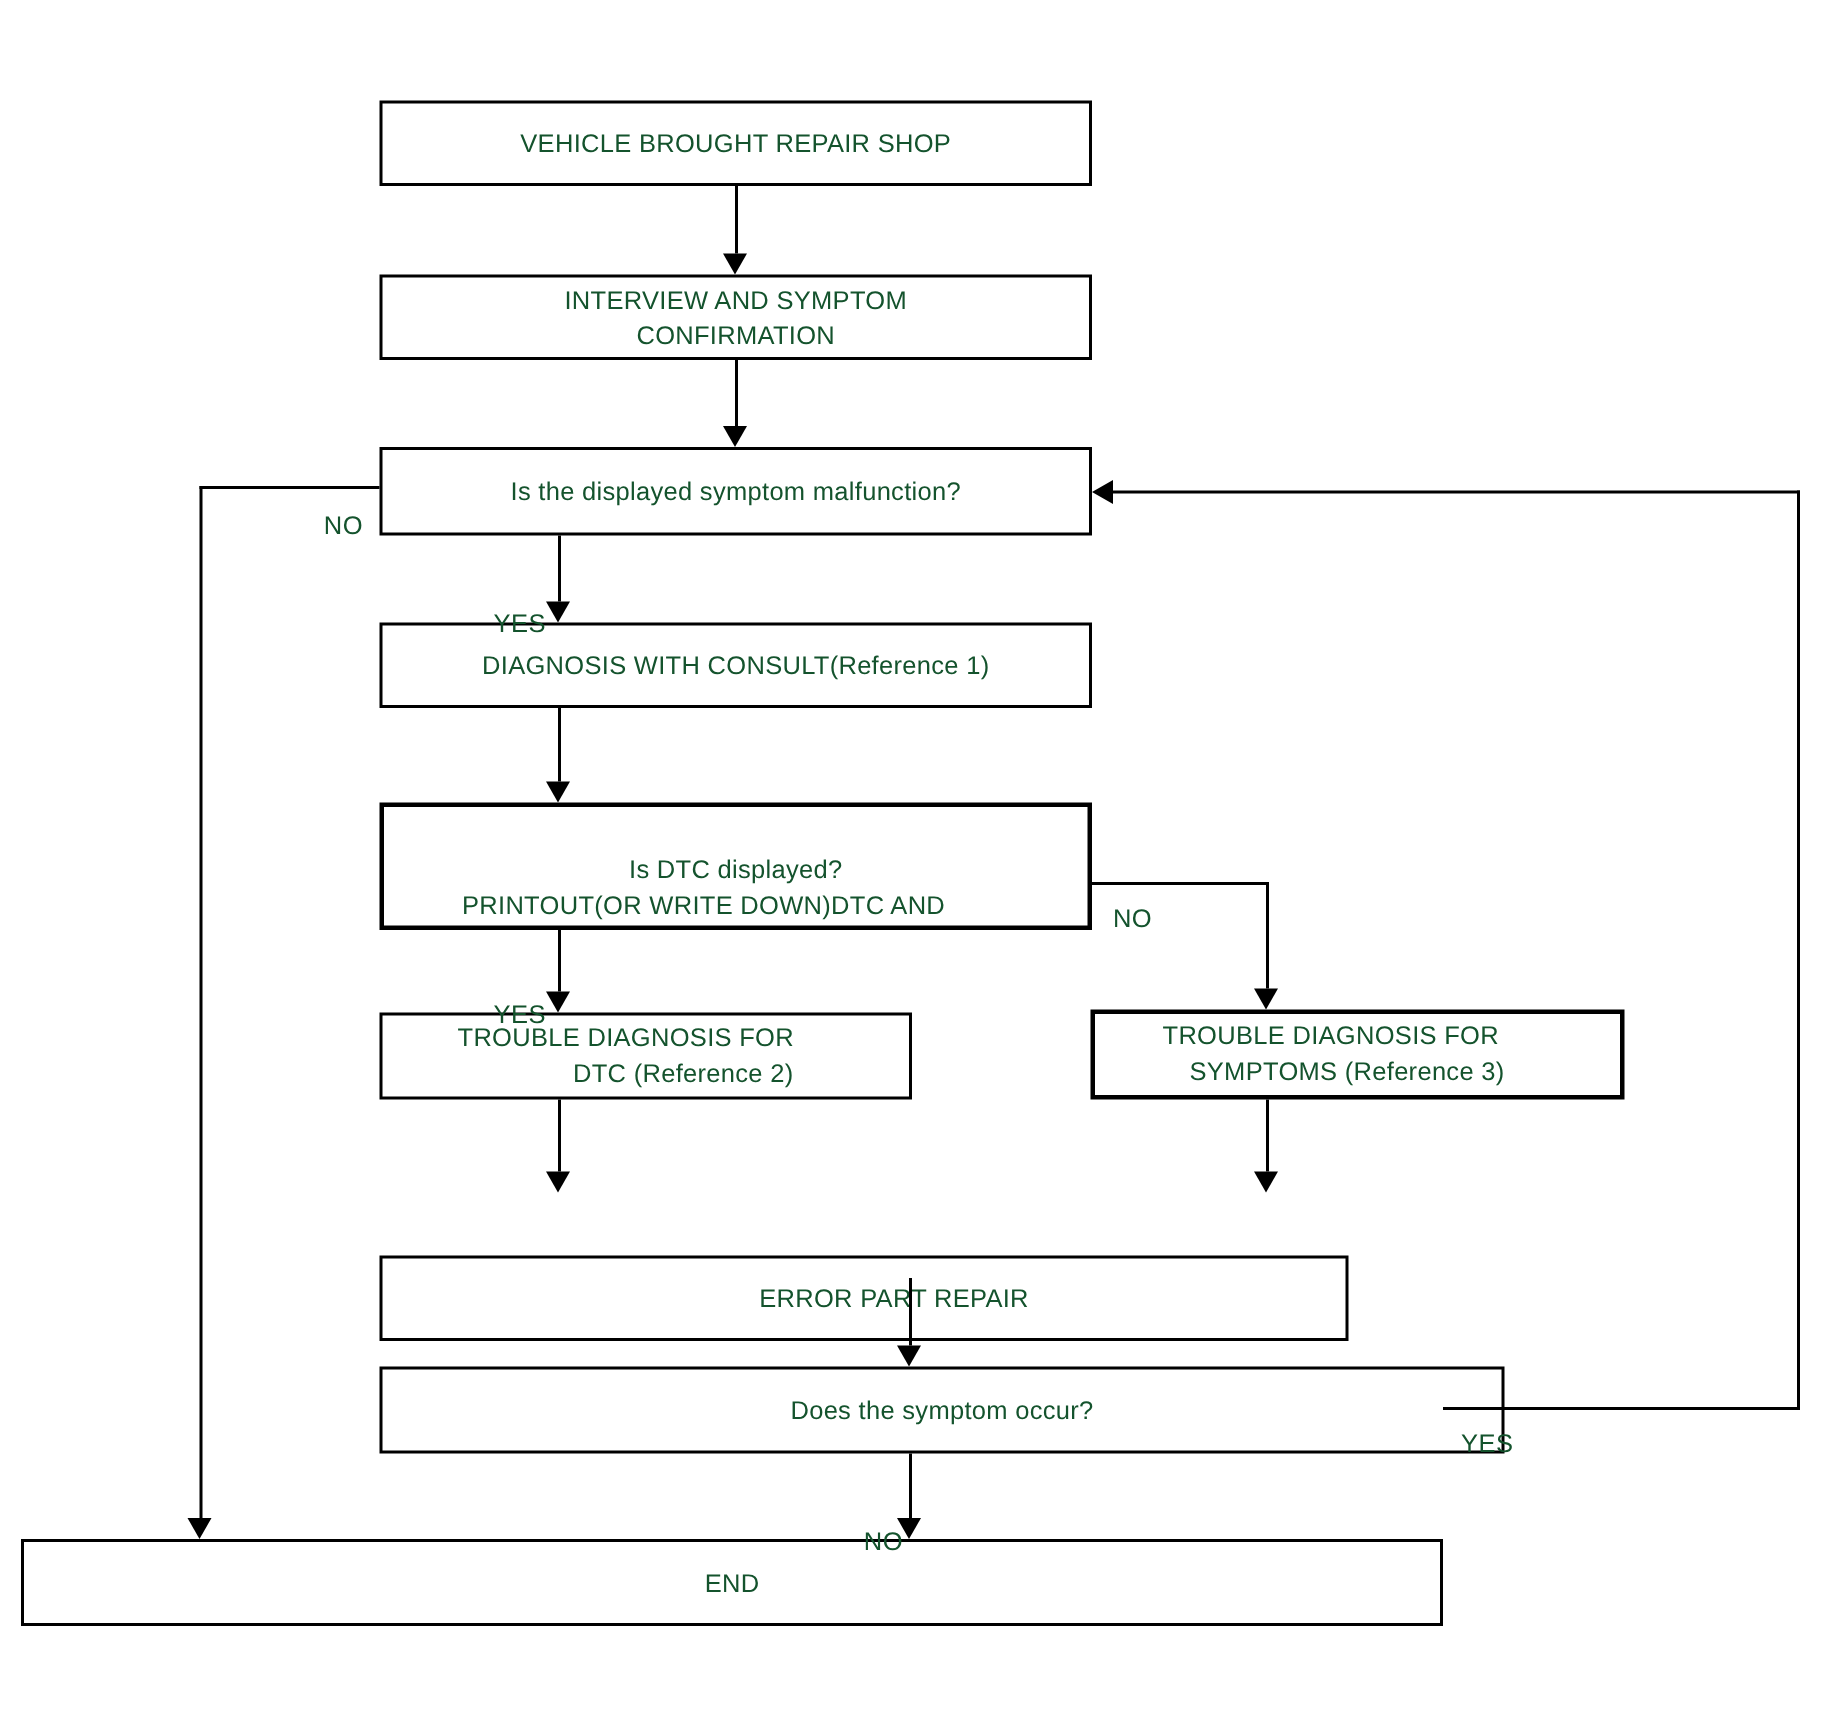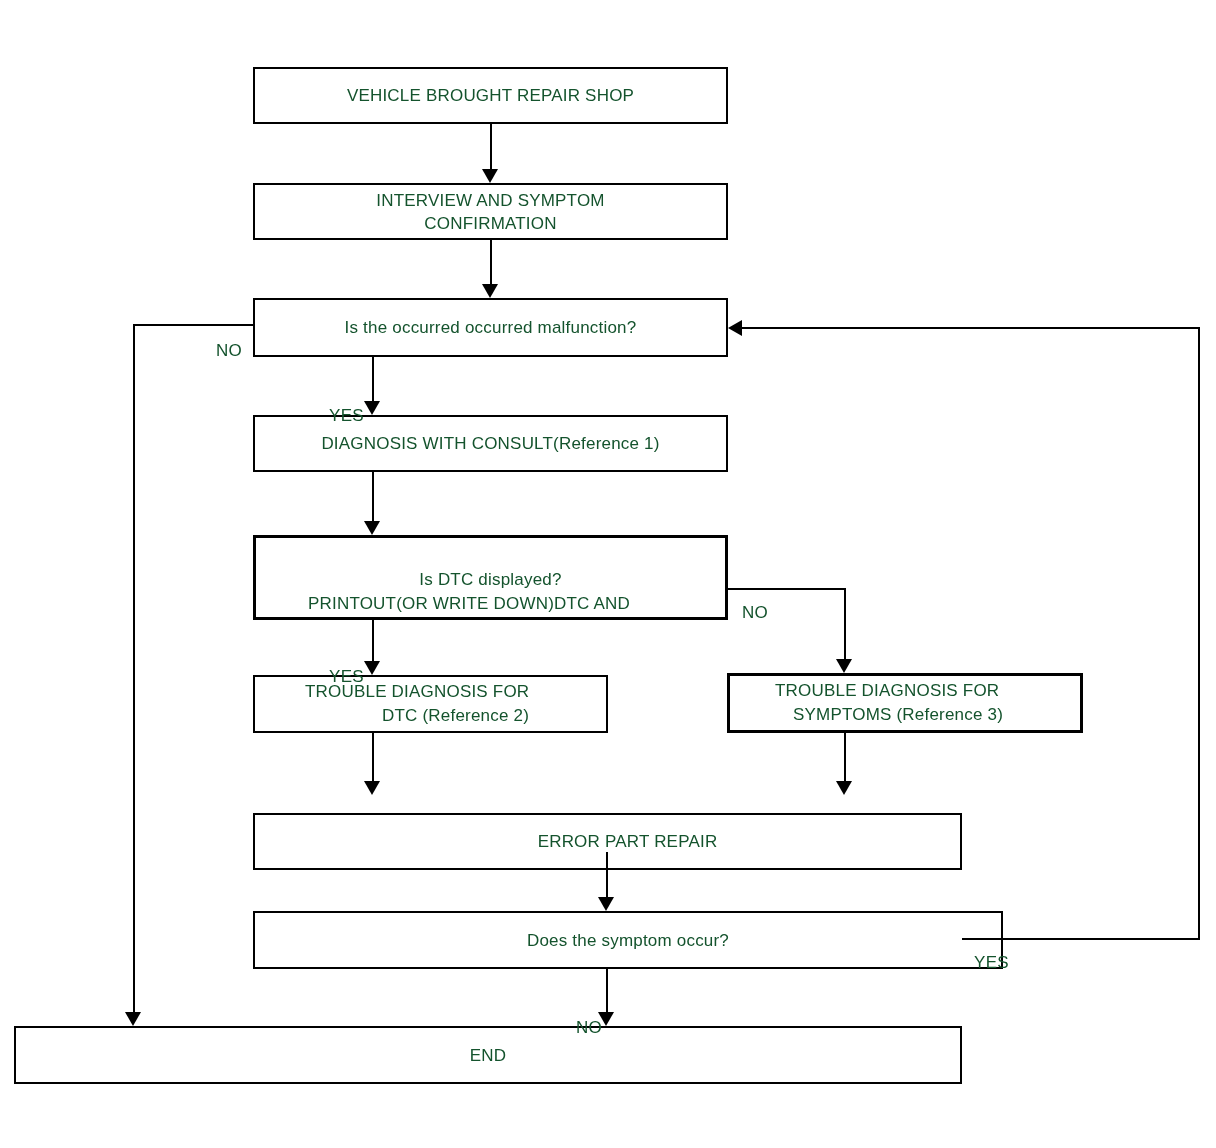--- a/index.html
+++ b/index.html
@@ -67,21 +67,21 @@
   </div>
 
   <div class="box" style="left:253px; top:183px; width:475px; height:57px;">
     <span>
       <span style="display:block;">INTERVIEW AND SYMPTOM</span>
       <span style="display:block;">CONFIRMATION</span>
     </span>
   </div>
 
   <div class="box" style="left:253px; top:298px; width:475px; height:59px;">
-    <span>Is the occurred occurred malfunction?</span>
+    <span>Is the displayed symptom malfunction?</span>
   </div>
 
   <div class="box" style="left:253px; top:415px; width:475px; height:57px;">
     <span>DIAGNOSIS WITH CONSULT(Reference 1)</span>
   </div>
 
   <div class="box col thick" style="left:253px; top:535px; width:475px; height:85px;">
     <div class="line-center">Is DTC displayed?</div>
     <div style="padding-left:52px;">PRINTOUT(OR WRITE DOWN)DTC AND</div>
   </div>
@@ -89,21 +89,21 @@
   <div class="box col" style="left:253px; top:675px; width:355px; height:58px;">
     <div style="padding-left:50px;">TROUBLE DIAGNOSIS FOR</div>
     <div style="padding-left:50px;text-align:center;">DTC (Reference 2)</div>
   </div>
 
   <div class="box col thick" style="left:727px; top:673px; width:356px; height:60px;">
     <div style="padding-left:45px;">TROUBLE DIAGNOSIS FOR</div>
     <div style="padding-left:63px;">SYMPTOMS (Reference 3)</div>
   </div>
 
-  <div class="box" style="left:253px; top:813px; width:709px; height:57px;padding-left:40px;">
+  <div class="box" style="left:253px; top:837px; width:646px; height:57px;padding-left:40px;">
     <span>ERROR PART REPAIR</span>
   </div>
 
   <div class="box" style="left:253px; top:911px; width:750px; height:58px;">
     <span>Does the symptom occur?</span>
   </div>
 
   <div class="box" style="left:14px; top:1026px; width:948px; height:58px;">
     <span>END</span>
   </div>

